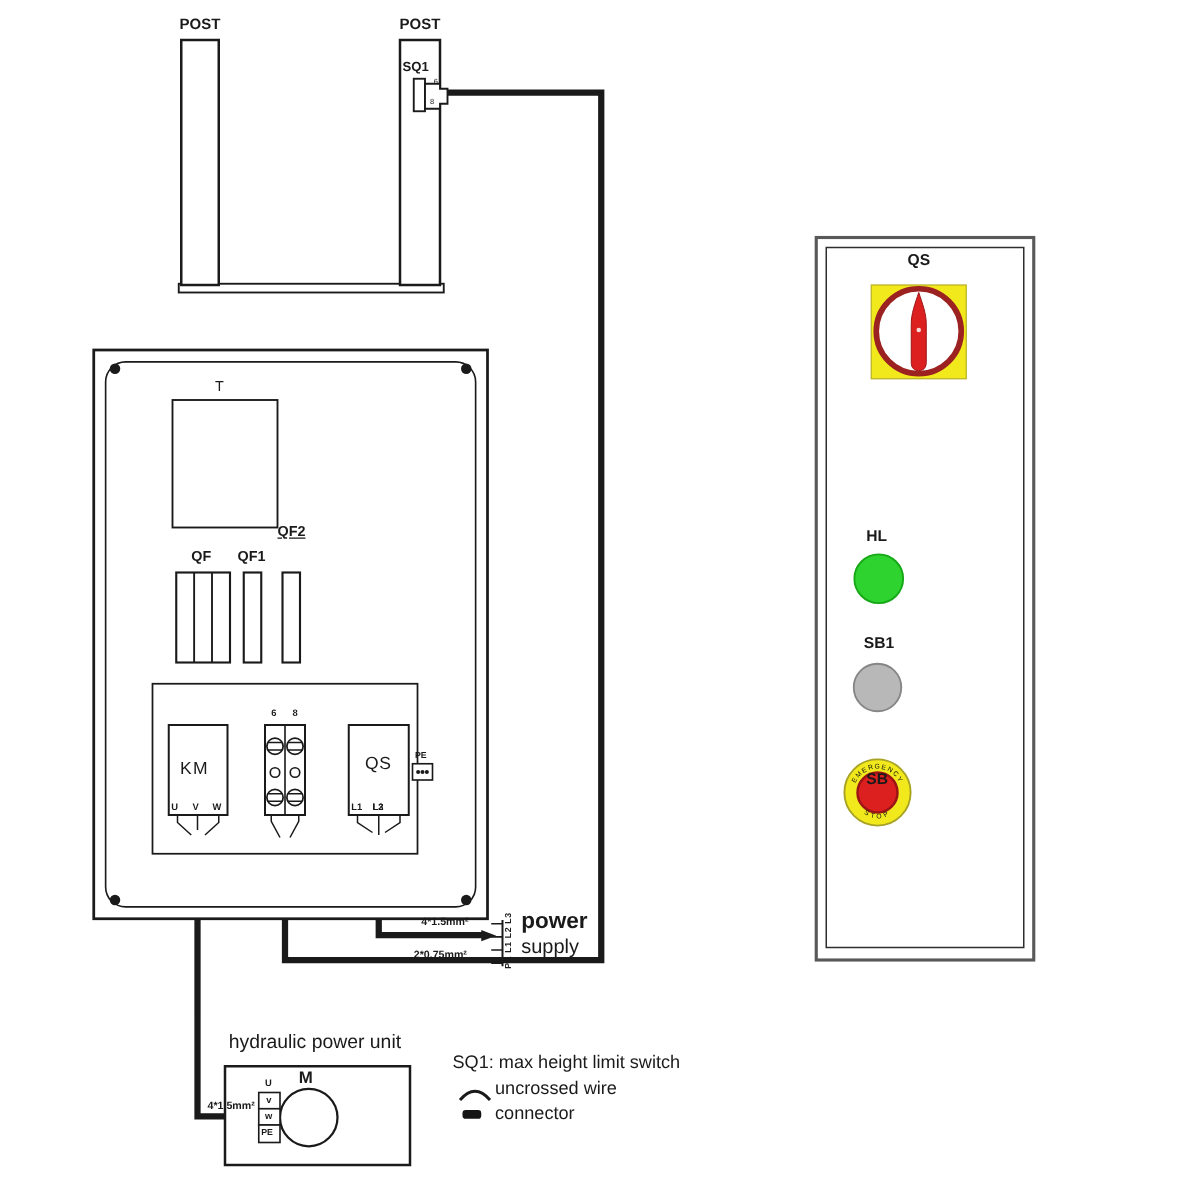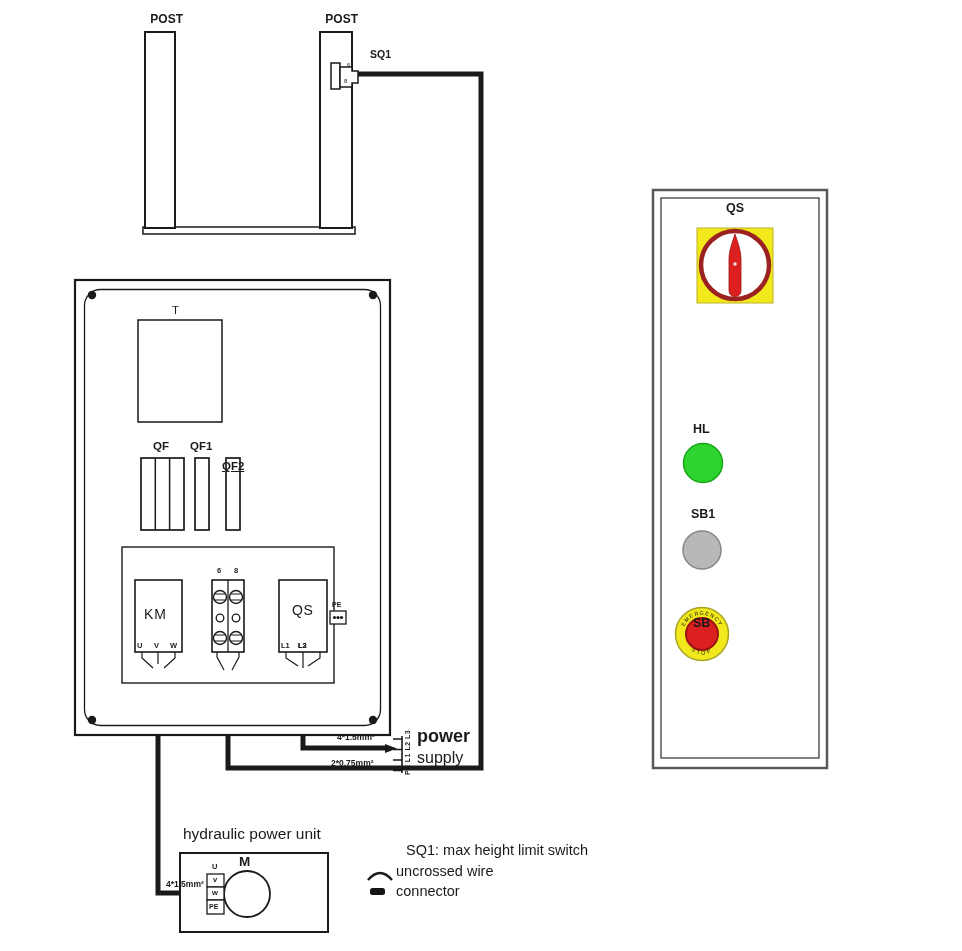--- a/index.html
+++ b/index.html
@@ -1,21 +1,21 @@
 <!DOCTYPE html>
 <html><head>
 <meta charset="utf-8">
 <style>
   html,body{margin:0;padding:0;background:#ffffff;}
   .canvas{position:relative;width:962px;height:951px;background:#ffffff;overflow:hidden;
           font-family:"Liberation Sans",sans-serif;color:#1a1a1a;}
   .art{position:absolute;left:0;top:0;}
   .t{position:absolute;white-space:nowrap;color:#1a1a1a;line-height:1.1;}
   .b{font-weight:bold;}
-  .ctr{text-align:right;}
+  .ctr{text-align:center;}
   .vrt{transform:rotate(-90deg);transform-origin:left top;}
 </style>
 </head>
 <body>
 
 <div class="canvas">
 
   <svg class="art" width="962" height="951" viewBox="0 0 962 951">
 
     <rect x="143" y="227" width="212" height="7" fill="#ffffff" stroke="#1a1a1a" stroke-width="1.5"></rect>
@@ -108,27 +108,27 @@
     <text font-size="5.4" font-family="Liberation Sans, sans-serif" fill="#111111" letter-spacing="2.2">
       <textPath href="#estopArcBottom" startOffset="50%" text-anchor="middle">STOP</textPath>
     </text>
 
     <path d="M368,880 Q380,866 392,880" fill="none" stroke="#1a1a1a" stroke-width="2.4"></path>
     <rect x="370" y="888" width="15" height="7" rx="2.5" fill="#151515"></rect>
   </svg>
 
   <div class="t ctr b" style="left:137px;top:13px;width:46px;font-size:12px;">POST</div>
   <div class="t ctr b" style="left:314px;top:13px;width:44px;font-size:12px;">POST</div>
-  <div class="t b" style="left:322px;top:49px;font-size:10.5px;padding-left:48px;">SQ1</div>
+  <div class="t b" style="left:322px;top:49px;font-size:10.5px;">SQ1</div>
 
   <div class="t" style="left:172px;top:304px;font-size:11.5px;">T</div>
 
   <div class="t b" style="left:153px;top:440px;font-size:11.5px;">QF</div>
   <div class="t b" style="left:190px;top:440px;font-size:11.5px;">QF1</div>
-  <div class="t b" style="left:222px;top:460px;font-size:11.5px;text-decoration:underline;">QF2</div>
+  <div class="t b" style="left:222px;top:420px;font-size:11.5px;text-decoration:underline;">QF2</div>
 
   <div class="t" style="left:144px;top:607px;font-size:14px;letter-spacing:1px;">KM</div>
   <div class="t b" style="left:137px;top:642px;font-size:7.5px;">U</div>
   <div class="t b" style="left:154px;top:642px;font-size:7.5px;">V</div>
   <div class="t b" style="left:170px;top:642px;font-size:7.5px;">W</div>
 
   <div class="t b" style="left:217px;top:567px;font-size:7.5px;">6</div>
   <div class="t b" style="left:234px;top:567px;font-size:7.5px;">8</div>
 
   <div class="t" style="left:292px;top:603px;font-size:14px;letter-spacing:0.5px;">QS</div>
@@ -149,17 +149,17 @@
   <div class="t b" style="left:213px;top:876px;font-size:7.5px;">v</div>
   <div class="t b" style="left:212px;top:889px;font-size:7.5px;">w</div>
   <div class="t b" style="left:209px;top:902.5px;font-size:7px;">PE</div>
   <div class="t b" style="left:166px;top:880px;font-size:8.5px;">4*1.5mm²</div>
 
   <div class="t b" style="left:726px;top:202px;font-size:12.5px;">QS</div>
   <div class="t b" style="left:693px;top:423px;font-size:12.5px;">HL</div>
   <div class="t b" style="left:691px;top:508px;font-size:12.5px;">SB1</div>
   <div class="t b" style="left:693px;top:583px;font-size:12.5px;margin-top:34px;">SB</div>
 
-  <div class="t" style="left:362px;top:843px;font-size:14.5px;margin-left:44px;">SQ1: max height limit switch</div>
+  <div class="t" style="left:362px;top:843px;font-size:14.5px;">SQ1: max height limit switch</div>
   <div class="t" style="left:396px;top:864px;font-size:14.5px;">uncrossed wire</div>
   <div class="t" style="left:396px;top:884px;font-size:14.5px;">connector</div>
 
 </div>
 
 </body></html>

